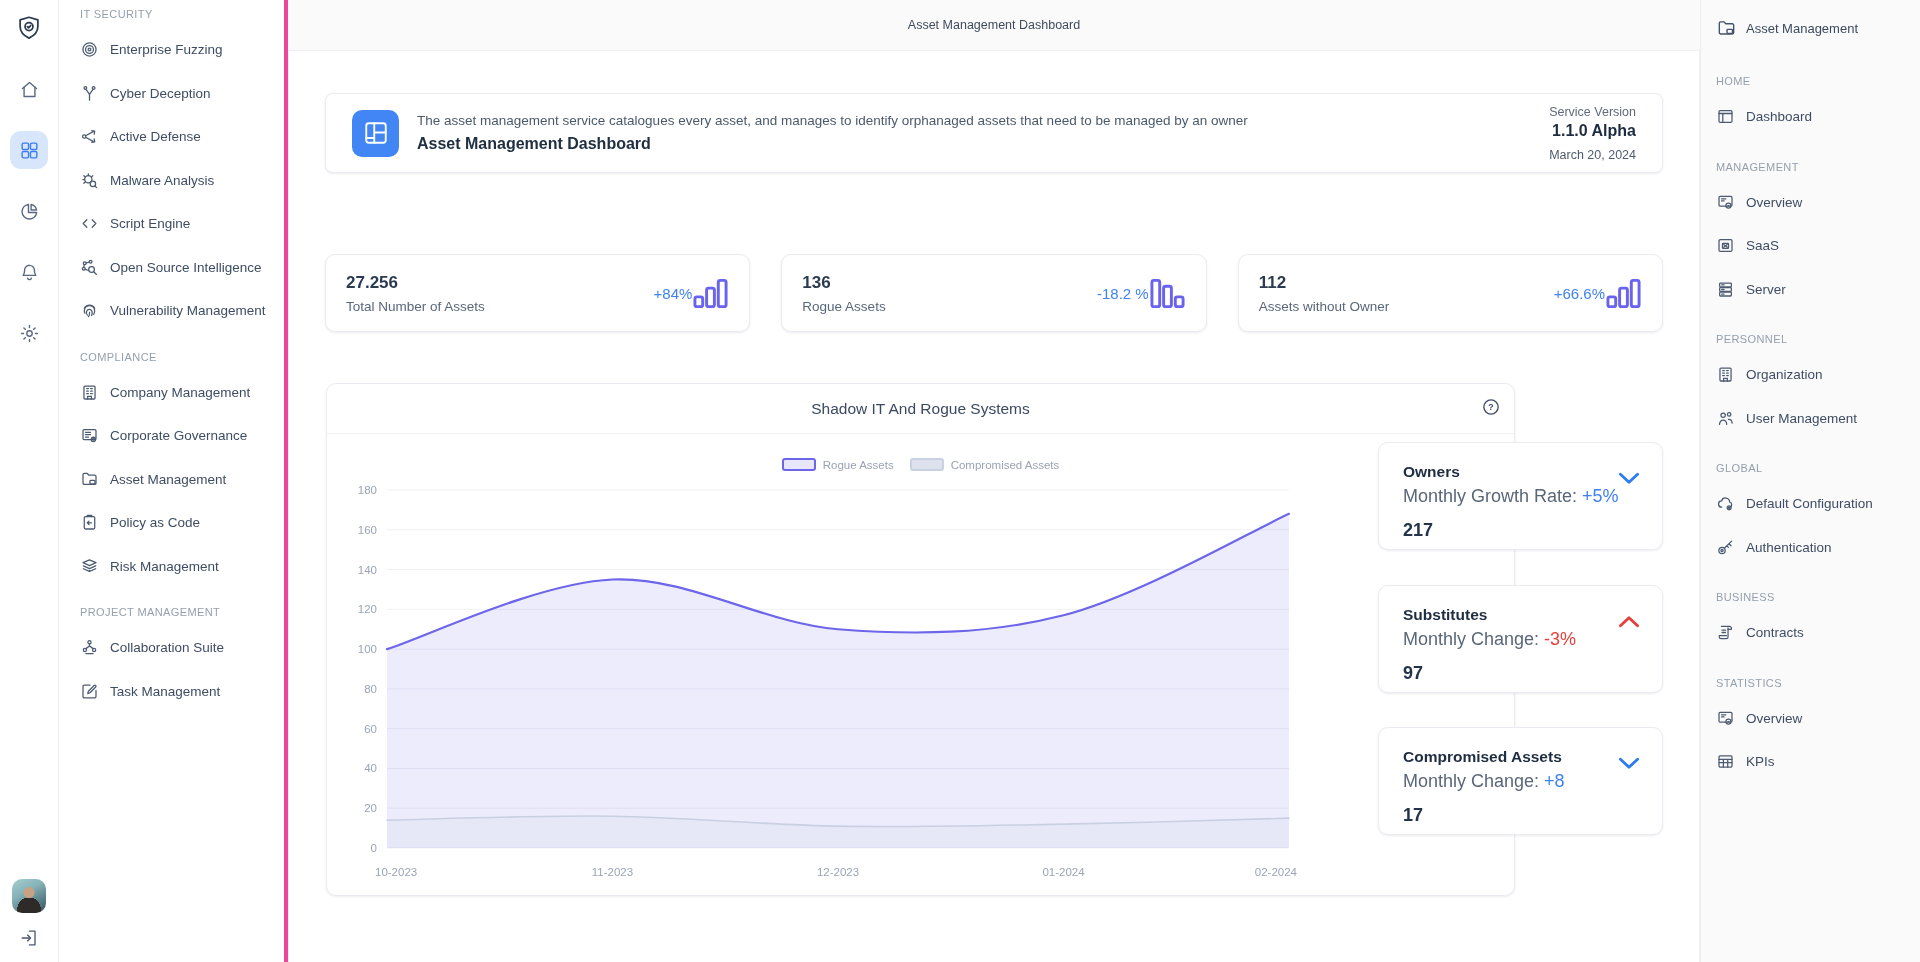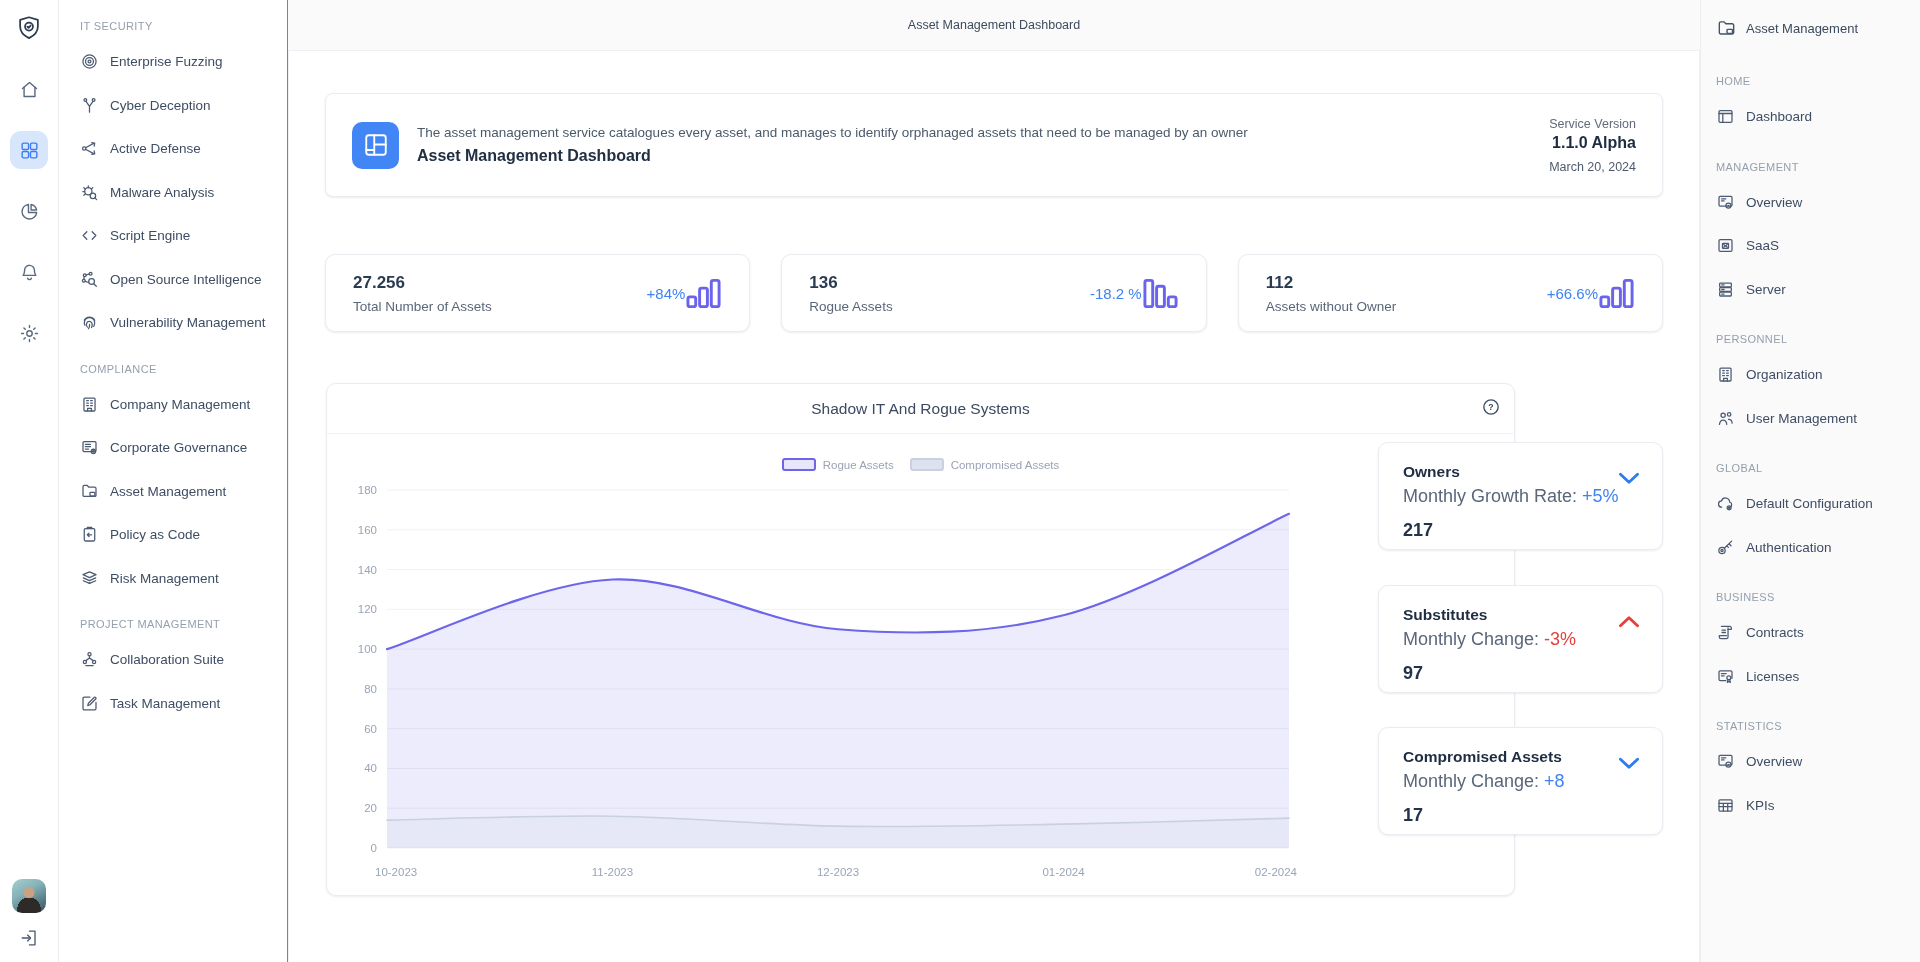--- a/index.html
+++ b/index.html
@@ -18,54 +18,54 @@
   .rail-bottom{position:absolute;bottom:7px;left:0;right:0;display:flex;flex-direction:column;align-items:center;gap:8px}
   .avatar{width:34px;height:34px;border-radius:10px;
     background:
       radial-gradient(circle at 50% 40%, #c9a183 0 5px, rgba(0,0,0,0) 6px),
       radial-gradient(ellipse 12px 13px at 50% 92%, #2e2a28 0 99%, rgba(0,0,0,0) 100%),
       linear-gradient(150deg,#a5cdd0 0%,#85b3b8 38%,#5d828c 68%,#39505a 100%)}
   .rail-logout{width:34px;height:34px;display:flex;align-items:center;justify-content:center;color:#4a5a6e;cursor:pointer}
   .rail-logout svg{width:20px;height:20px}
 
   
-  .sidebar{position:absolute;left:59px;top:0;bottom:0;width:229px;background:#fff;border-right:1px solid #ec4899;padding:20px 8px 0 21px;z-index:4}
+  .sidebar{position:absolute;left:59px;top:0;bottom:0;width:229px;background:#fff;border-right:4px solid #ec4899;padding:8px 8px 0 21px;z-index:4}
   .side-label{font-size:11px;color:#95a0ad;letter-spacing:.4px;margin:18px 0 8px;font-weight:400}
   .side-label.first{margin-top:0}
   .side-item{height:43.5px;display:flex;align-items:center;gap:11px;color:#3e4d63;font-size:13.5px;cursor:pointer;white-space:nowrap}
   .side-item svg{width:19px;height:19px;color:#4c5b72;flex:none}
 
   
   .rsidebar{position:absolute;right:0;top:0;bottom:0;width:220px;border-left:1px solid #ededf1;padding:17px 6px 0 15px;background:#fafafb;z-index:4}
   .rs-head{display:flex;align-items:center;gap:9px;font-size:13px;color:#3c4a5e;height:22px}
   .rs-head .rs-ic{width:21px;height:21px;color:#44536a;display:flex}
   .rsidebar .side-label{margin-top:22px}
   .rsidebar .side-label.rs-first{margin-top:36px}
   .rsidebar .side-item{font-size:13.5px}
 
   
   .main{position:absolute;left:288px;right:220px;top:0;bottom:0}
   .topbar{height:50px;display:flex;align-items:center;justify-content:center;font-size:12.5px;color:#3f4b5d}
   .panel{position:absolute;left:0;right:0;top:50px;bottom:-10px;background:#fff;border:1px solid #eef0f3}
 
   .card{background:#fff;border:1px solid #eaecf1;border-radius:10px;box-shadow:0 1px 3px rgba(25,39,68,.05),0 1px 2px rgba(25,39,68,.04)}
 
-  .header-card{position:absolute;left:36px;top:42px;width:1338px;height:104px;border-radius:8px;display:flex;align-items:center;padding:0 26px}
+  .header-card{position:absolute;left:36px;top:42px;width:1338px;height:80px;border-radius:8px;display:flex;align-items:center;padding:0 26px}
   .hc-tile{width:47px;height:47px;border-radius:10px;background:#4285f4;color:#fff;display:flex;align-items:center;justify-content:center;flex:none}
   .hc-tile svg{width:30px;height:30px}
   .hc-text{margin-left:18px}
   .hc-desc{font-size:13.5px;color:#4b5a6b}
   .hc-title{font-size:16px;font-weight:700;color:#202f42;margin-top:7px}
   .hc-right{margin-left:auto;text-align:right}
   .hc-svl{font-size:12.5px;color:#5f6b7c}
   .hc-ver{font-size:16px;font-weight:800;color:#1d2c40;margin-top:3px}
   .hc-date{font-size:12.5px;color:#4e5b6d;margin-top:8px}
 
   .stats{position:absolute;left:36px;top:203px;width:1338px;display:flex;gap:31px}
-  .stat-card{flex:1;height:78px;display:flex;align-items:center;padding:0 27px;cursor:default}
+  .stat-card{flex:1;height:78px;display:flex;align-items:center;padding:0 20px;cursor:default}
   .stat-v{font-size:17px;font-weight:700;color:#2b3b50}
   .stat-lab{font-size:13.5px;color:#5a6779;margin-top:6px}
   .stat-r{margin-left:auto;display:flex;align-items:center;}
   .stat-chg{font-size:15px;color:#3f82f2}
   .stat-r .bars{width:37px;height:33px;color:#6a63ee;display:flex}
 
   .chart-card{position:absolute;left:37px;top:332px;width:1189px;height:513px}
   .cc-title{text-align:center;padding-top:16px;font-size:15.5px;color:#3b4961}
   .cc-help{position:absolute;top:13px;right:13px;width:20px;height:20px;color:#3d4d66;cursor:pointer}
   .cc-div{border-top:1px solid #f1f2f6;margin-top:15px}
@@ -529,29 +529,20 @@
       <div class="side-label ">BUSINESS</div>
       <div class="side-list">
         <div class="side-item">
           <svg viewBox="0 0 24 24" width="100%" height="100%" fill="none" stroke="currentColor" stroke-width="1.6" stroke-linecap="round" stroke-linejoin="round">
             <path d="M6.8 4.2h10.4a2.2 2.2 0 0 1 2.2 2.2V8h-4.2"></path>
             <path d="M15.2 6.2v11.4a2.2 2.2 0 0 1-2.2 2.2H6.4a2.2 2.2 0 0 1-2.2-2.2v-1.8h9"></path>
             <path d="M7.6 9h4.4M7.6 12h4.4"></path>
           </svg>
           <span>Contracts</span>
         </div>
-        <div class="side-item">
-          <svg viewBox="0 0 24 24" width="100%" height="100%" fill="none" stroke="currentColor" stroke-width="1.6" stroke-linecap="round" stroke-linejoin="round">
-            <path d="M20.2 14.2V6.4a1.6 1.6 0 0 0-1.6-1.6H5.4A1.6 1.6 0 0 0 3.8 6.4v9.2a1.6 1.6 0 0 0 1.6 1.6h7"></path>
-            <path d="M6.8 8.4h6M6.8 11.2h3.6"></path>
-            <circle cx="16.2" cy="13.6" r="2.5"></circle>
-            <path d="M15 15.8l-.7 3.6 1.9-1.1 1.9 1.1-.7-3.6"></path>
-          </svg>
-          <span>Licenses</span>
-        </div>
       </div>
       <div class="side-label ">STATISTICS</div>
       <div class="side-list">
         <div class="side-item">
           <svg viewBox="0 0 24 24" width="100%" height="100%" fill="none" stroke="currentColor" stroke-width="1.6" stroke-linecap="round" stroke-linejoin="round">
             <rect x="3.8" y="4.2" width="16.4" height="12.4" rx="1.4"></rect>
             <path d="M7 7.4h5.4M7 10h3.2"></path>
             <circle cx="15.7" cy="15.9" r="3.2"></circle>
             <path d="M15.7 14.4l.5 1 1.1.1-.8.8.2 1.1-1-.5-1 .5.2-1.1-.8-.8 1.1-.1z" fill="currentColor" stroke="none"></path>
           </svg>

